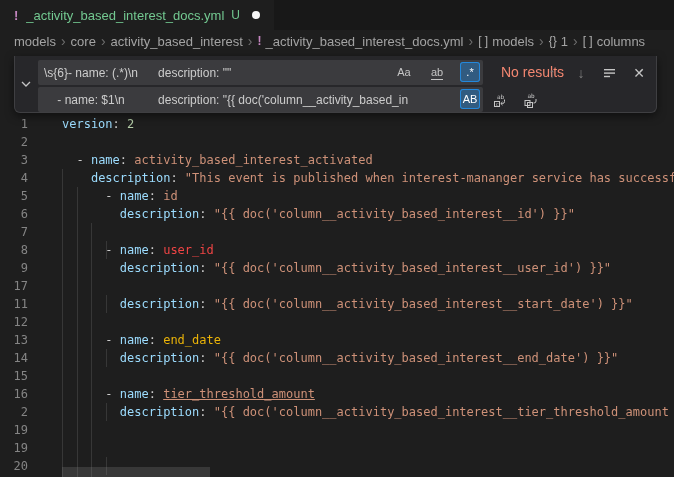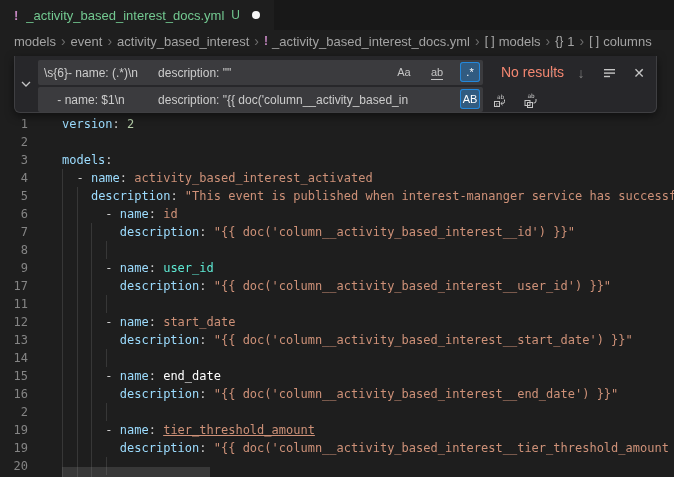--- a/index.html
+++ b/index.html
@@ -75,21 +75,21 @@
       <span class="tab-dot"></span>
     </div>
   </div>
 
   <div class="breadcrumbs">
       <span class="crumb">
         <span>models</span>
       </span>
       <span class="sep">›</span>
       <span class="crumb">
-        <span>event</span>
+        <span>core</span>
       </span>
       <span class="sep">›</span>
       <span class="crumb">
         <span>activity_based_interest</span>
       </span>
       <span class="sep">›</span>
       <span class="crumb">
         <span class="crumb-icon warn">!</span>
         <span>_activity_based_interest_docs.yml</span>
       </span>
@@ -138,33 +138,31 @@
         <div class="ln">15</div>
         <div class="ln">16</div>
         <div class="ln">2</div>
         <div class="ln">19</div>
         <div class="ln">19</div>
         <div class="ln">20</div>
       </div>
     <div class="code">
         <div class="cl"><span style="color: rgb(156, 220, 254);">version</span><span style="color: rgb(204, 204, 204);">: </span><span style="color: rgb(181, 206, 168);">2</span></div>
         <div class="cl"></div>
-        <div class="cl"><span style="color: rgb(156, 220, 254);">models</span><span style="color: rgb(204, 204, 204);">:</span></div>
         <div class="cl"><span style="color: rgb(204, 204, 204);">  - </span><span style="color: rgb(156, 220, 254);">name</span><span style="color: rgb(204, 204, 204);">: </span><span style="color: rgb(206, 145, 120);">activity_based_interest_activated</span></div>
         <div class="cl"><span style="color: rgb(204, 204, 204);">    </span><span style="color: rgb(156, 220, 254);">description</span><span style="color: rgb(204, 204, 204);">: </span><span style="color: rgb(206, 145, 120);">"This event is published when interest-mananger service has successfully</span></div>
         <div class="cl"><span style="color: rgb(204, 204, 204);">      - </span><span style="color: rgb(156, 220, 254);">name</span><span style="color: rgb(204, 204, 204);">: </span><span style="color: rgb(206, 145, 120);">id</span></div>
         <div class="cl"><span style="color: rgb(204, 204, 204);">        </span><span style="color: rgb(156, 220, 254);">description</span><span style="color: rgb(204, 204, 204);">: </span><span style="color: rgb(206, 145, 120);">"{{ doc('column__activity_based_interest__id') }}"</span></div>
         <div class="cl"></div>
-        <div class="cl"><span style="color: rgb(204, 204, 204);">      - </span><span style="color: rgb(156, 220, 254);">name</span><span style="color: rgb(204, 204, 204);">: </span><span style="color: #5eead4;">user_id</span></div>
+        <div class="cl"><span style="color: rgb(204, 204, 204);">      - </span><span style="color: rgb(156, 220, 254);">name</span><span style="color: rgb(204, 204, 204);">: </span><span style="color: #ef4444;">user_id</span></div>
         <div class="cl"><span style="color: rgb(204, 204, 204);">        </span><span style="color: rgb(156, 220, 254);">description</span><span style="color: rgb(204, 204, 204);">: </span><span style="color: rgb(206, 145, 120);">"{{ doc('column__activity_based_interest__user_id') }}"</span></div>
         <div class="cl"></div>
-        <div class="cl"><span style="color: rgb(204, 204, 204);">      - </span><span style="color: rgb(156, 220, 254);">name</span><span style="color: rgb(204, 204, 204);">: </span><span style="color: rgb(206, 145, 120);">start_date</span></div>
         <div class="cl"><span style="color: rgb(204, 204, 204);">        </span><span style="color: rgb(156, 220, 254);">description</span><span style="color: rgb(204, 204, 204);">: </span><span style="color: rgb(206, 145, 120);">"{{ doc('column__activity_based_interest__start_date') }}"</span></div>
         <div class="cl"></div>
-        <div class="cl"><span style="color: rgb(204, 204, 204);">      - </span><span style="color: rgb(156, 220, 254);">name</span><span style="color: rgb(204, 204, 204);">: </span><span style="color: #ffffff; margin-top: 12px;">end_date</span></div>
+        <div class="cl"><span style="color: rgb(204, 204, 204);">      - </span><span style="color: rgb(156, 220, 254);">name</span><span style="color: rgb(204, 204, 204);">: </span><span style="color: #eab308; margin-top: 12px;">end_date</span></div>
         <div class="cl"><span style="color: rgb(204, 204, 204);">        </span><span style="color: rgb(156, 220, 254);">description</span><span style="color: rgb(204, 204, 204);">: </span><span style="color: rgb(206, 145, 120);">"{{ doc('column__activity_based_interest__end_date') }}"</span></div>
         <div class="cl"></div>
         <div class="cl"><span style="color: rgb(204, 204, 204);">      - </span><span style="color: rgb(156, 220, 254);">name</span><span style="color: rgb(204, 204, 204);">: </span><span style="color: rgb(206, 145, 120); text-decoration: underline;">tier_threshold_amount</span></div>
         <div class="cl"><span style="color: rgb(204, 204, 204);">        </span><span style="color: rgb(156, 220, 254);">description</span><span style="color: rgb(204, 204, 204);">: </span><span style="color: rgb(206, 145, 120);">"{{ doc('column__activity_based_interest__tier_threshold_amount</span></div>
       </div>
 
     <div class="hscroll"></div>
   </div>
 
   <div class="findw">

